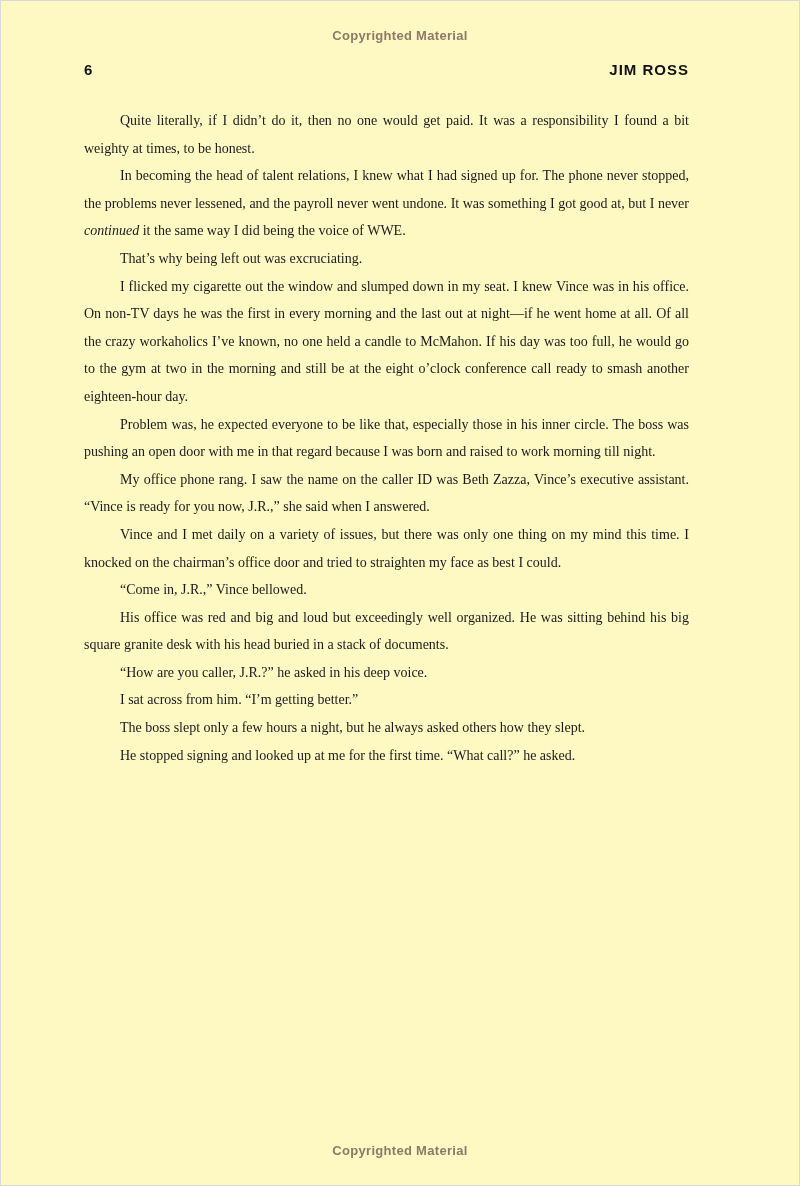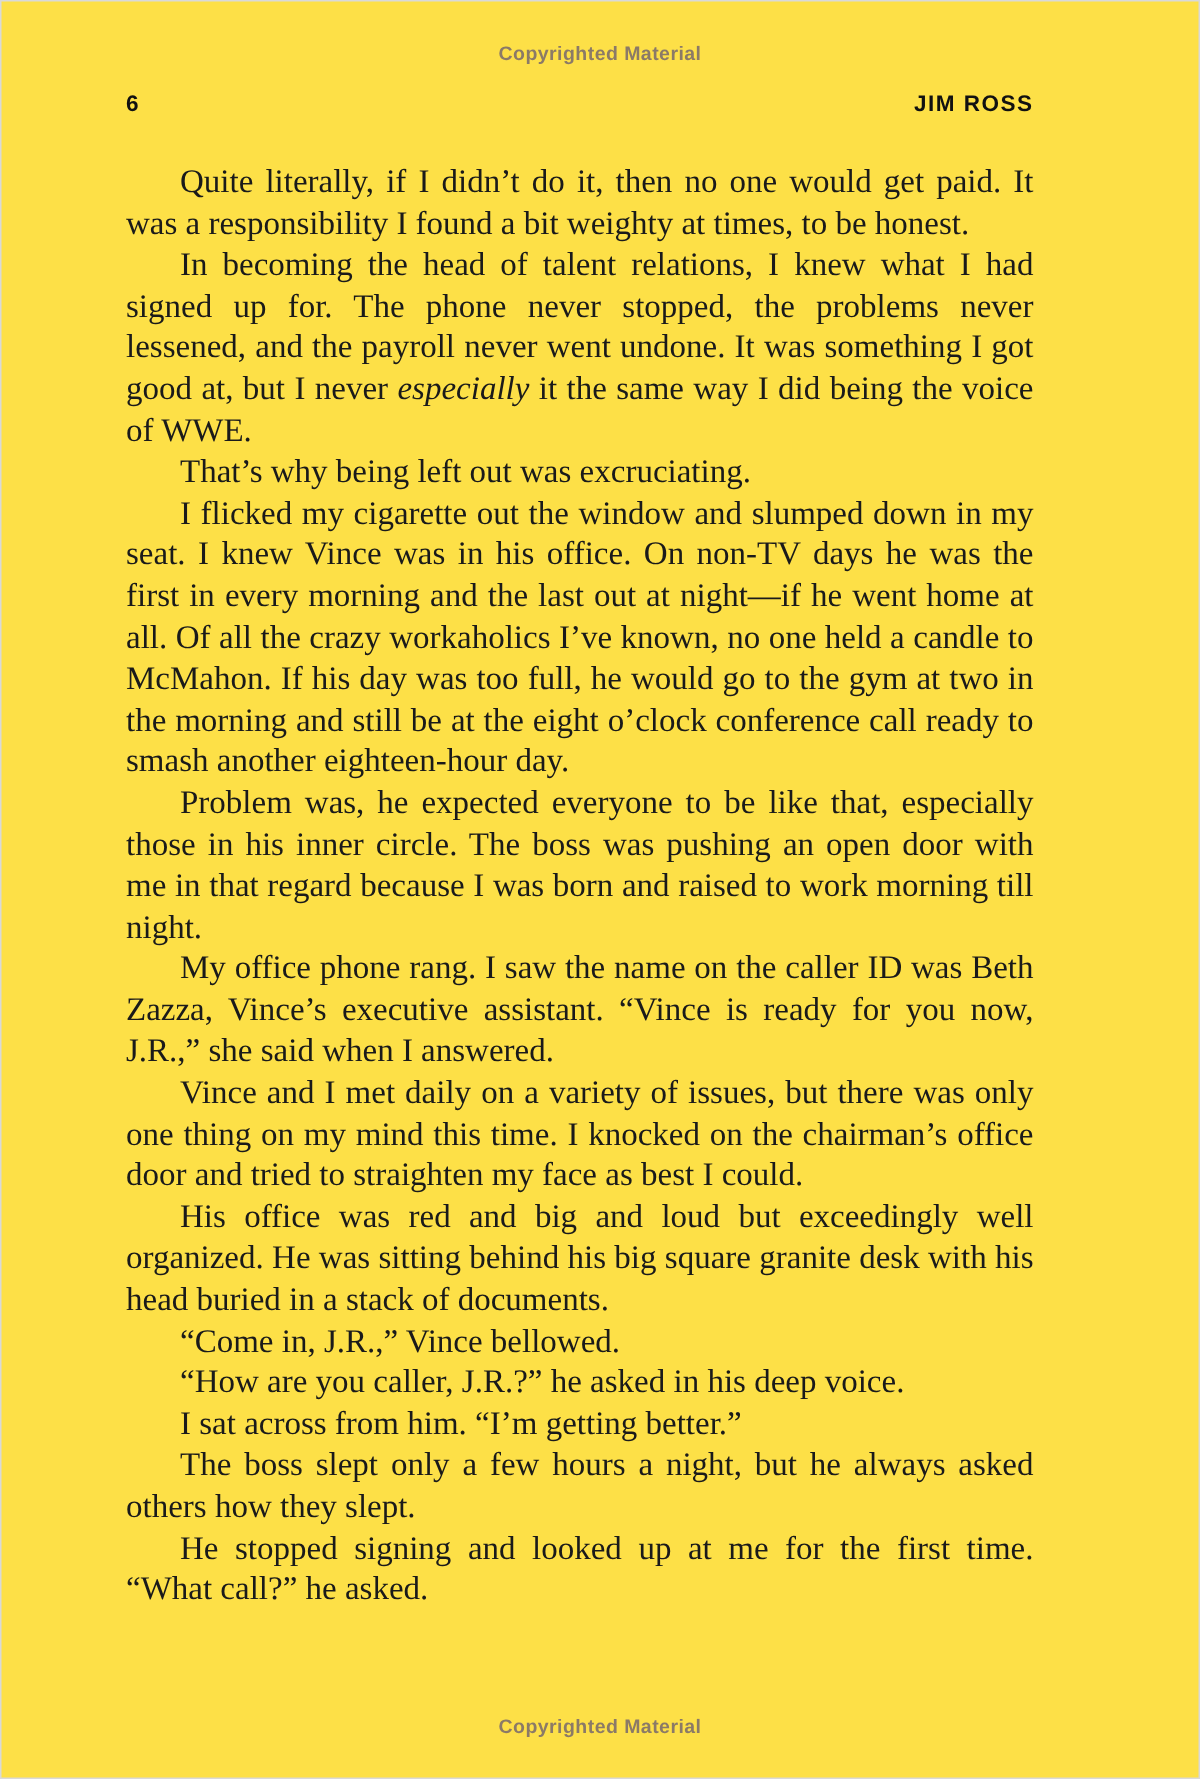--- a/index.html
+++ b/index.html
@@ -4,21 +4,21 @@
 <style>
   html, body {
     margin: 0;
     padding: 0;
     background: #ffffff;
   }
   .page {
     position: relative;
     width: 800px;
     height: 1186px;
-    background: #fde047;
+    background: #fef9c3;
     border: 1px solid #d9d9d9;
     box-sizing: border-box;
     overflow: hidden;
     font-family: "Liberation Serif", serif;
   }
   .notice {
     position: absolute;
     left: 0;
     width: 100%;
     text-align: center;
@@ -48,21 +48,21 @@
   .runhead {
     display: block;
     text-align: right;
     letter-spacing: 1px;
   }
   .content {
     position: absolute;
     top: 106px;
     left: 83px;
     width: 605px;
-    font-size: 22px;
+    font-size: 14px;
     line-height: 27.6px;
     color: #1a1a1a;
     text-align: justify;
     hyphens: auto;
     -webkit-hyphens: auto;
   }
   .content p {
     margin: 0;
     padding: 0;
     text-indent: 36px;
@@ -78,28 +78,28 @@
 
   <div class="notice top">Copyrighted Material</div>
 
   <div class="header">
     <span class="pagenum">6</span>
     <span class="runhead">JIM ROSS</span>
   </div>
 
   <div class="content">
     <p>Quite literally, if I didn’t do it, then no one would get paid. It was a responsibility I found a bit weighty at times, to be honest.</p>
-    <p><span>In becoming the head of talent relations, I knew what I had signed up for. The phone never stopped, the problems never lessened, and the payroll never went undone. It was something I got good at, but I never </span><em>especially</em><span> it the same way I did being the voice of WWE.</span></p>
+    <p><span>In becoming the head of talent relations, I knew what I had signed up for. The phone never stopped, the problems never lessened, and the payroll never went undone. It was something I got good at, but I never </span><em>continued</em><span> it the same way I did being the voice of WWE.</span></p>
     <p>That’s why being left out was excruciating.</p>
     <p>I flicked my cigarette out the window and slumped down in my seat. I knew Vince was in his office. On non-TV days he was the first in every morning and the last out at night—if he went home at all. Of all the crazy workaholics I’ve known, no one held a candle to McMahon. If his day was too full, he would go to the gym at two in the morning and still be at the eight o’clock conference call ready to smash another eighteen-hour day.</p>
     <p>Problem was, he expected everyone to be like that, especially those in his inner circle. The boss was pushing an open door with me in that regard because I was born and raised to work morning till night.</p>
     <p>My office phone rang. I saw the name on the caller ID was Beth Zazza, Vince’s executive assistant. “Vince is ready for you now, J.R.,” she said when I answered.</p>
     <p>Vince and I met daily on a variety of issues, but there was only one thing on my mind this time. I knocked on the chairman’s office door and tried to straighten my face as best I could.</p>
+    <p>“Come in, J.R.,” Vince bellowed.</p>
     <p>His office was red and big and loud but exceedingly well organized. He was sitting behind his big square granite desk with his head buried in a stack of documents.</p>
-    <p>“Come in, J.R.,” Vince bellowed.</p>
     <p>“How are you caller, J.R.?” he asked in his deep voice.</p>
     <p>I sat across from him. “I’m getting better.”</p>
     <p>The boss slept only a few hours a night, but he always asked others how they slept.</p>
     <p>He stopped signing and looked up at me for the first time. “What call?” he asked.</p>
   </div>
 
   <div class="notice bottom">Copyrighted Material</div>
 
 </div>
 

